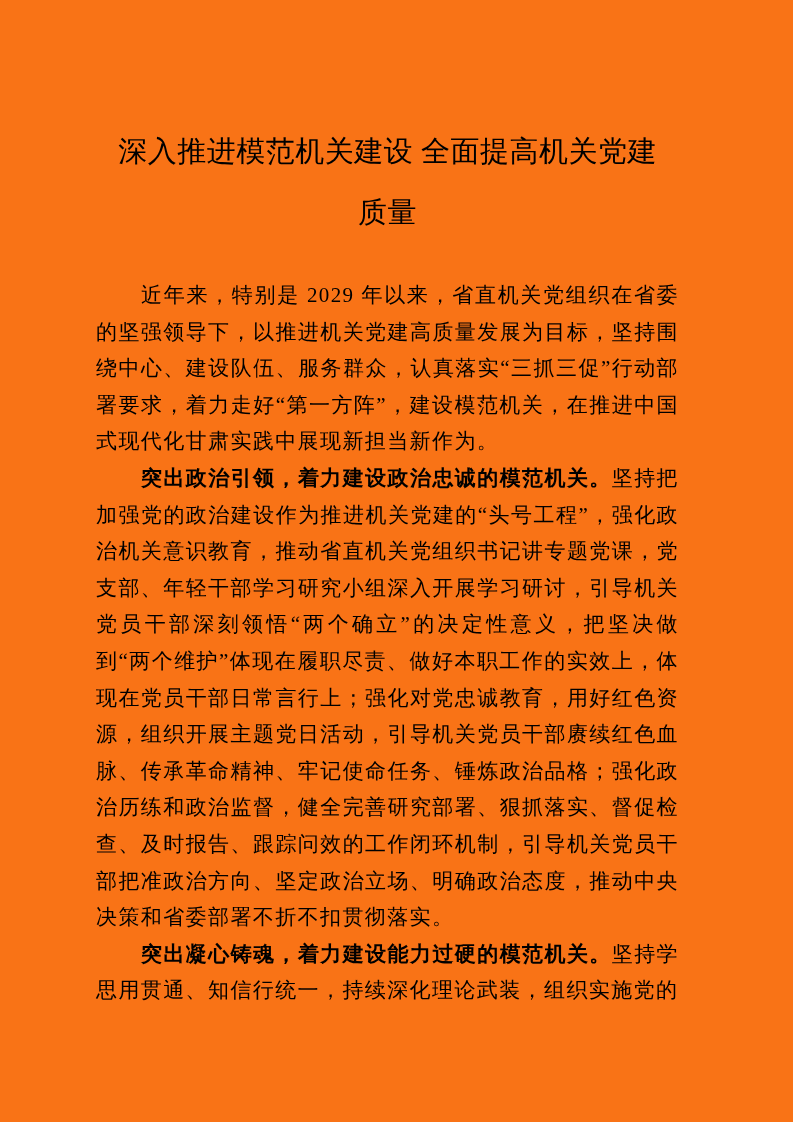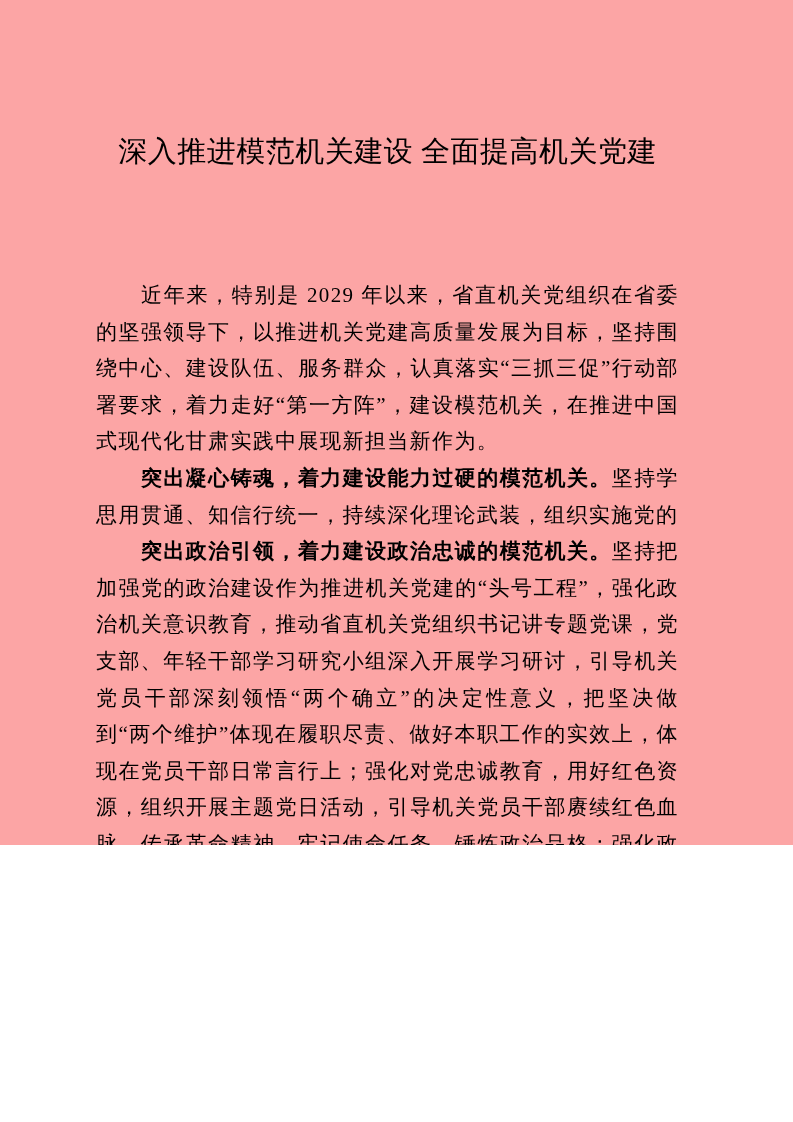--- a/index.html
+++ b/index.html
@@ -3,22 +3,22 @@
 <meta charset="utf-8">
 <style>
   html, body {
     margin: 0;
     padding: 0;
     background: #ffffff;
   }
   .page {
     position: relative;
     width: 793px;
-    height: 845px;
-    background: #fca5a5;
+    height: 1122px;
+    background: #f97316;
     color: #000000;
     overflow: hidden;
     text-decoration: underline;
   }
   .doc-title {
     position: absolute;
     left: 96px;
     top: 121px;
     width: 583px;
     margin: 0;
@@ -57,25 +57,26 @@
     font-family: "Liberation Sans", "DejaVu Sans", sans-serif;
   }
 </style>
 </head>
 <body>
 
 <div class="page">
 
   <h1 class="doc-title">
     <span class="title-line">深入推进模范机关建设 全面提高机关党建</span>
+    <span class="title-line">质量</span>
   </h1>
 
   <div class="doc-body">
 
     <p class="para"><span>近年来，特别是 2029 年以来，省直机关党组织在省委的坚强领导下，以推进机关党建高质量发展为目标，坚持围绕中心、建设队伍、服务群众，认真落实“三抓三促”行动部署要求，着力走好“第一方阵”，建设模范机关，在推进中国式现代化甘肃实践中展现新担当新作为。</span></p>
 
+    <p class="para"><span class="para-lead">突出政治引领，着力建设政治忠诚的模范机关。</span><span>坚持把加强党的政治建设作为推进机关党建的“头号工程”，强化政治机关意识教育，推动省直机关党组织书记讲专题党课，党支部、年轻干部学习研究小组深入开展学习研讨，引导机关党员干部深刻领悟“两个确立”的决定性意义，把坚决做到“两个维护”体现在履职尽责、做好本职工作的实效上，体现在党员干部日常言行上；强化对党忠诚教育，用好红色资源，组织开展主题党日活动，引导机关党员干部赓续红色血脉、传承革命精神、牢记使命任务、锤炼政治品格；强化政治历练和政治监督，健全完善研究部署、狠抓落实、督促检查、及时报告、跟踪问效的工作闭环机制，引导机关党员干部把准政治方向、坚定政治立场、明确政治态度，推动中央决策和省委部署不折不扣贯彻落实。</span></p>
+
     <p class="para"><span class="para-lead">突出凝心铸魂，着力建设能力过硬的模范机关。</span><span>坚持学思用贯通、知信行统一，持续深化理论武装，组织实施党的</span></p>
-
-    <p class="para"><span class="para-lead">突出政治引领，着力建设政治忠诚的模范机关。</span><span>坚持把加强党的政治建设作为推进机关党建的“头号工程”，强化政治机关意识教育，推动省直机关党组织书记讲专题党课，党支部、年轻干部学习研究小组深入开展学习研讨，引导机关党员干部深刻领悟“两个确立”的决定性意义，把坚决做到“两个维护”体现在履职尽责、做好本职工作的实效上，体现在党员干部日常言行上；强化对党忠诚教育，用好红色资源，组织开展主题党日活动，引导机关党员干部赓续红色血脉、传承革命精神、牢记使命任务、锤炼政治品格；强化政治历练和政治监督，健全完善研究部署、狠抓落实、督促检查、及时报告、跟踪问效的工作闭环机制，引导机关党员干部把准政治方向、坚定政治立场、明确政治态度，推动中央决策和省委部署不折不扣贯彻落实。</span></p>
 
   </div>
 
 </div>
 
 </body></html>

